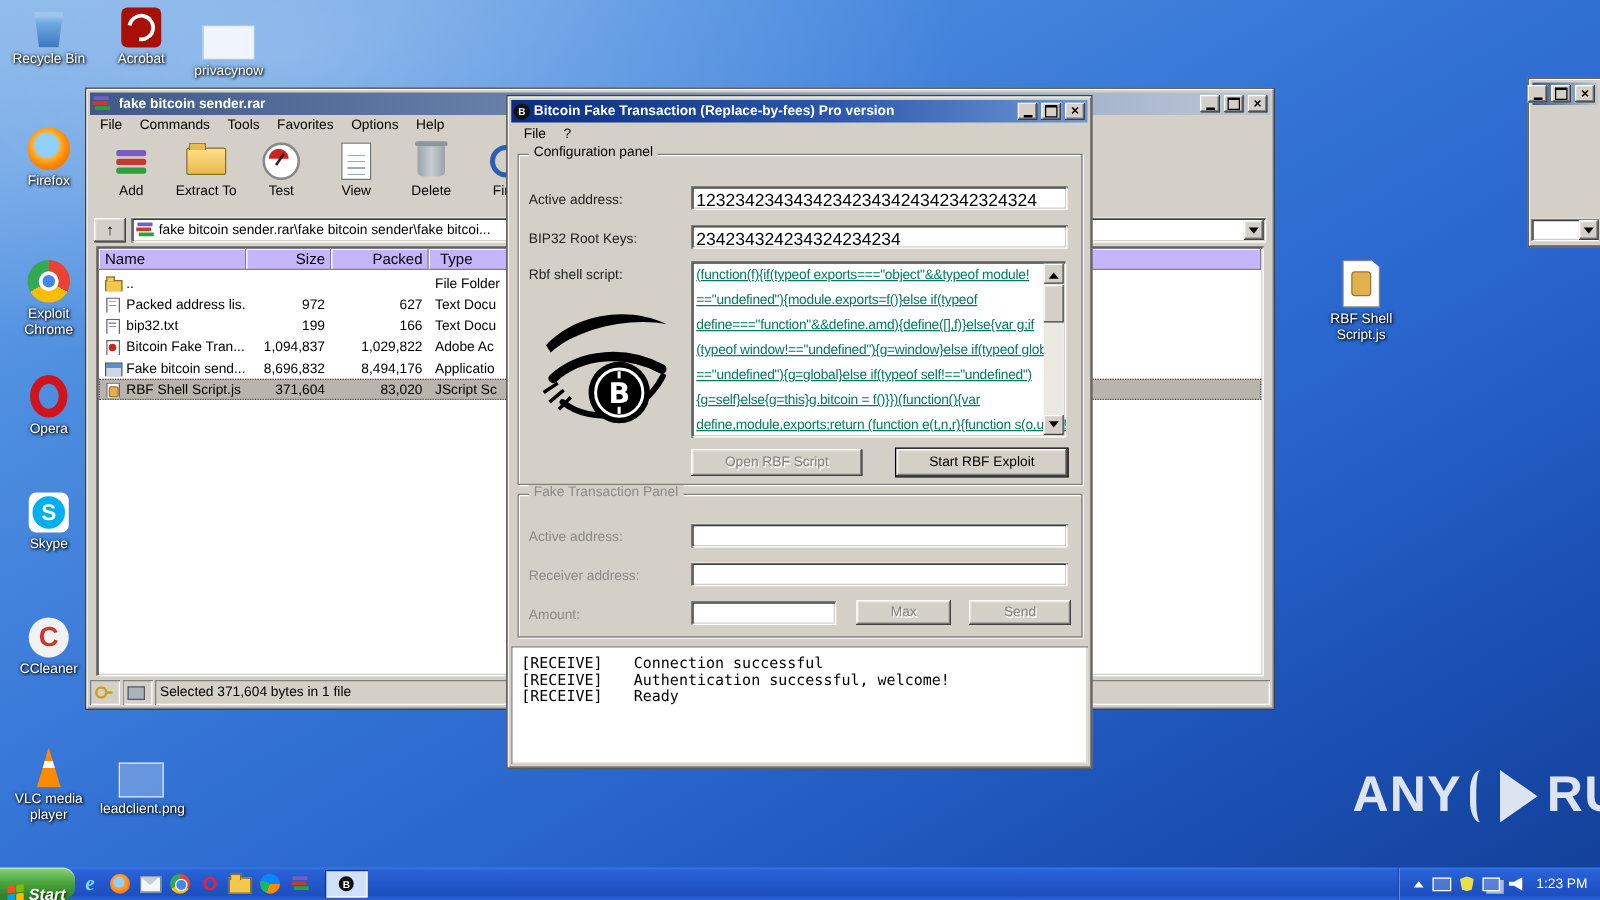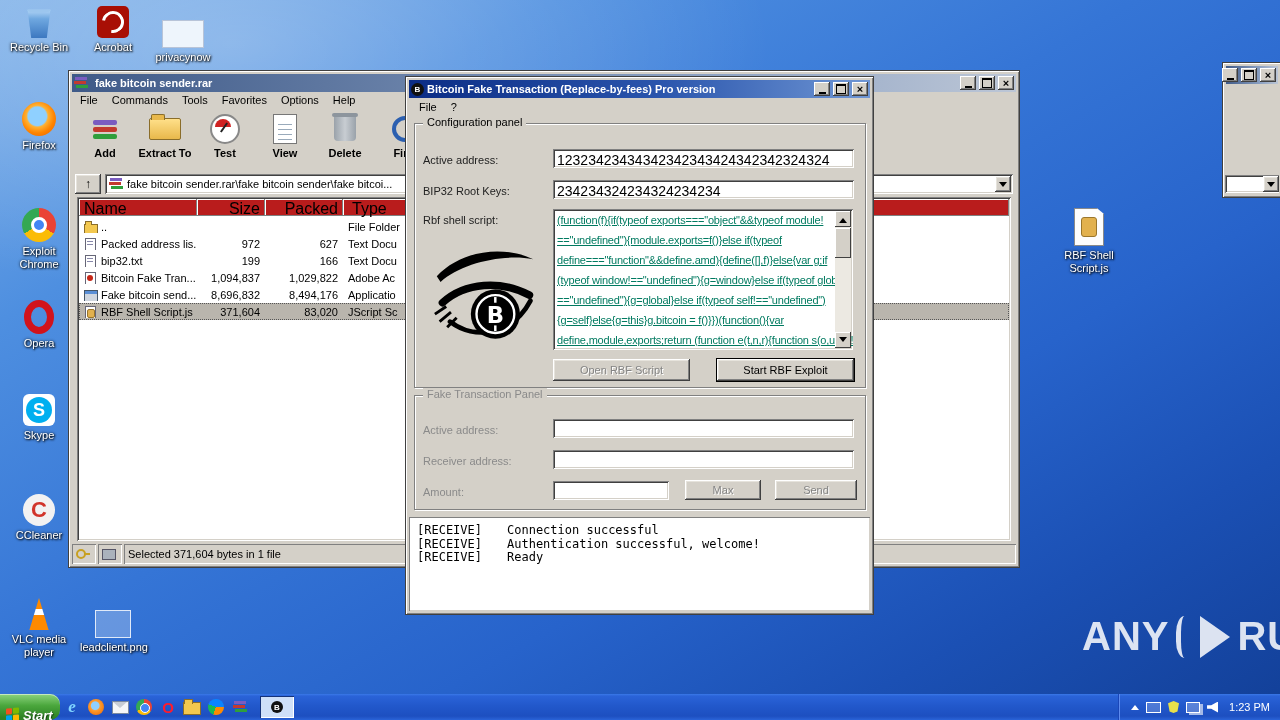--- a/index.html
+++ b/index.html
@@ -47,21 +47,21 @@
   .ico-skype i{font-style:normal;width:26px;height:26px;border-radius:50%;background:#00aff0;color:#fff;font-weight:bold;font-size:18px;display:flex;align-items:center;justify-content:center;}
   .ico-ccl{width:32px;height:32px;border-radius:50%;background:#f2f2f2;display:flex;align-items:center;justify-content:center;color:#d1342a;font-weight:bold;font-size:22px;}
   .ico-vlc{width:30px;height:32px;background:linear-gradient(180deg,#ff8a00 0 34%,#fff 34% 52%,#ff8a00 52% 100%);clip-path:polygon(50% 0,82% 100%,18% 100%);}
   .ico-img{width:34px;height:26px;border:1px solid rgba(255,255,255,.8);background:rgba(255,255,255,.25);}
   .ico-js{width:28px;height:36px;background:#fdfdfd;border:1px solid #8a8a8a;clip-path:polygon(0 0,76% 0,100% 16%,100% 100%,0 100%);display:flex;align-items:center;justify-content:center;}
   .ico-js i{width:14px;height:18px;background:#e2b14e;border:1px solid #9a762c;border-radius:3px;}
   
   #winrar{left:68px;top:70px;width:950px;height:496px;}
   .wr-menubar{position:absolute;left:4px;top:21px;display:flex;}
   .wr-toolbar{position:absolute;left:8px;top:38px;height:62px;display:flex;gap:4px;}
-  .wr-tool{width:56px;display:flex;flex-direction:column;align-items:center;font-size:11px;color:#000;padding-top:2px;font-weight:bold;}
+  .wr-tool{width:56px;display:flex;flex-direction:column;align-items:center;font-size:11px;color:#000;padding-top:2px;}
   .tbart{height:36px;display:flex;align-items:center;justify-content:center;position:relative;}
   .bk{width:24px;height:5px;border-radius:2px;}
   .stack .bk+.bk{margin-top:2px;}
   .stack{display:flex;flex-direction:column;align-items:center;}
   .art-folder{width:30px;height:20px;background:linear-gradient(#ffe08a,#e8b84b);border:1px solid #8a6d2a;border-radius:2px;position:relative;}
   .art-folder::before{content:"";position:absolute;top:-5px;left:1px;width:12px;height:5px;background:#e8b84b;border:1px solid #8a6d2a;border-bottom:none;border-radius:2px 2px 0 0;}
   .art-gauge{width:26px;height:26px;border-radius:50%;background:#fff;border:2px solid #888;position:relative;}
   .art-gauge::before{content:"";position:absolute;left:3px;top:3px;width:16px;height:8px;border-radius:16px 16px 0 0;background:#cf2222;}
   .art-gauge::after{content:"";position:absolute;left:11px;top:6px;width:2px;height:11px;background:#222;transform:rotate(35deg);}
   .art-doc{width:22px;height:28px;background:#fff;border:1px solid #777;background-image:repeating-linear-gradient(#fff 0 4px,#9ab 4px 5px);background-size:14px 100%;background-repeat:no-repeat;background-position:4px 5px;}
@@ -72,21 +72,21 @@
   .addr-row{position:absolute;left:6px;right:6px;top:102px;height:24px;}
   .up-btn{position:absolute;left:0;top:1px;width:26px;height:20px;display:flex;align-items:center;justify-content:center;font-size:12px;font-weight:bold;}
   .combo{position:absolute;left:30px;right:0;top:1px;height:20px;display:flex;align-items:center;padding:0 2px 0 4px;font-size:11px;}
   .combo .txt{flex:1;white-space:nowrap;overflow:hidden;}
   .drop-btn{width:16px;height:16px;flex:none;display:flex;align-items:center;justify-content:center;}
   .caret-down{width:0;height:0;border:4px solid transparent;border-top:5px solid #000;margin-top:4px;}
   .mini-books{width:14px;height:12px;position:relative;flex:none;margin-right:4px;}
   .mini-books::before{content:"";position:absolute;left:1px;top:0;width:12px;height:3px;background:#7a5cc0;box-shadow:-1px 4px 0 #c33a2e,1px 8px 0 #2f9e3c;}
   .listarea{position:absolute;left:8px;right:8px;top:126px;bottom:26px;}
   .hdr-row{position:absolute;left:2px;right:2px;top:2px;height:17px;display:flex;}
-  .hdr{background:#b91c1c;box-shadow:inset -1px -1px 0 #808080,inset 1px 1px 0 #fff;font-size:16px;padding:1px 5px;box-sizing:border-box;}
+  .hdr{background:#c4b5fd;box-shadow:inset -1px -1px 0 #808080,inset 1px 1px 0 #fff;font-size:12px;padding:1px 5px;box-sizing:border-box;}
   .c-name{width:118px;}.c-size{width:68px;text-align:right;}.c-packed{width:78px;text-align:right;}.c-type{flex:1;padding-left:9px;}
   .frow{position:absolute;left:2px;right:2px;height:17px;display:flex;align-items:center;font-size:11px;color:#000;}
   .frow .cell{box-sizing:border-box;padding:0 5px;white-space:nowrap;overflow:hidden;}
   .frow.sel{background:#b9b5ad;outline:1px dotted #555;outline-offset:-1px;}
   .fi{width:13px;height:12px;position:relative;flex:none;margin-right:4px;}
   .fi-folder::before{content:"";position:absolute;left:0;top:3px;width:12px;height:8px;background:#f3c84f;border:1px solid #8a6d2a;}
   .fi-folder::after{content:"";position:absolute;left:1px;top:0;width:5px;height:3px;background:#f3c84f;border:1px solid #8a6d2a;border-bottom:none;}
   .fi-text::before{content:"";position:absolute;left:1px;top:0;width:9px;height:12px;background:#fff;border:1px solid #667;}
   .fi-text::after{content:"";position:absolute;left:3px;top:3px;width:6px;height:6px;background:repeating-linear-gradient(#88a 0 1px,#fff 1px 3px);}
   .fi-pdf::before{content:"";position:absolute;left:1px;top:0;width:9px;height:12px;background:#fff;border:1px solid #667;}

